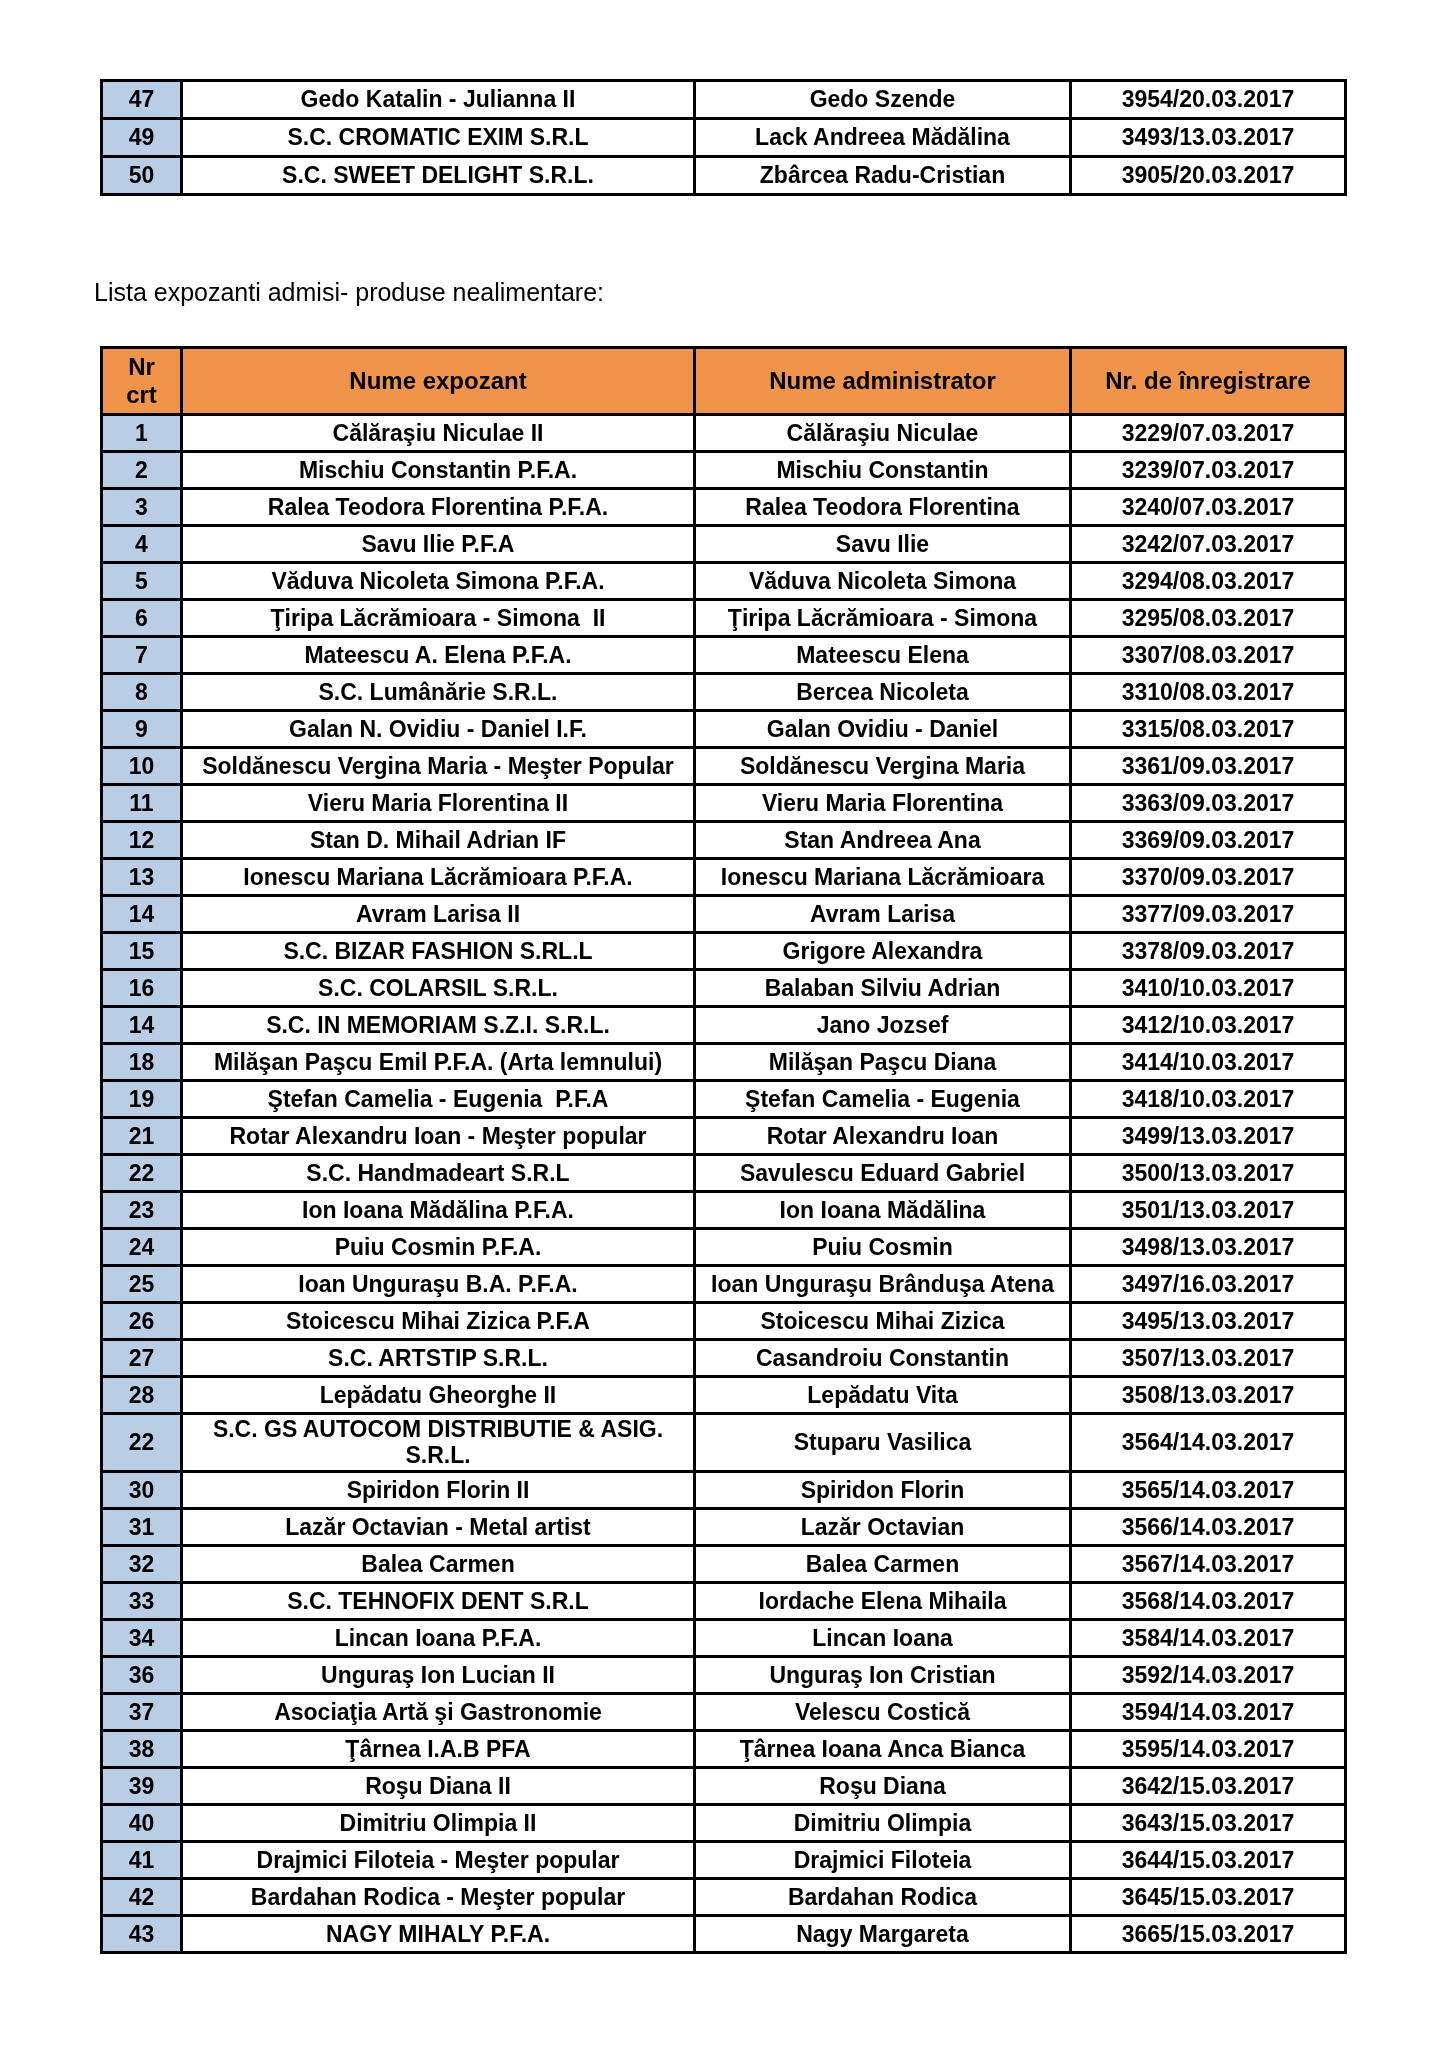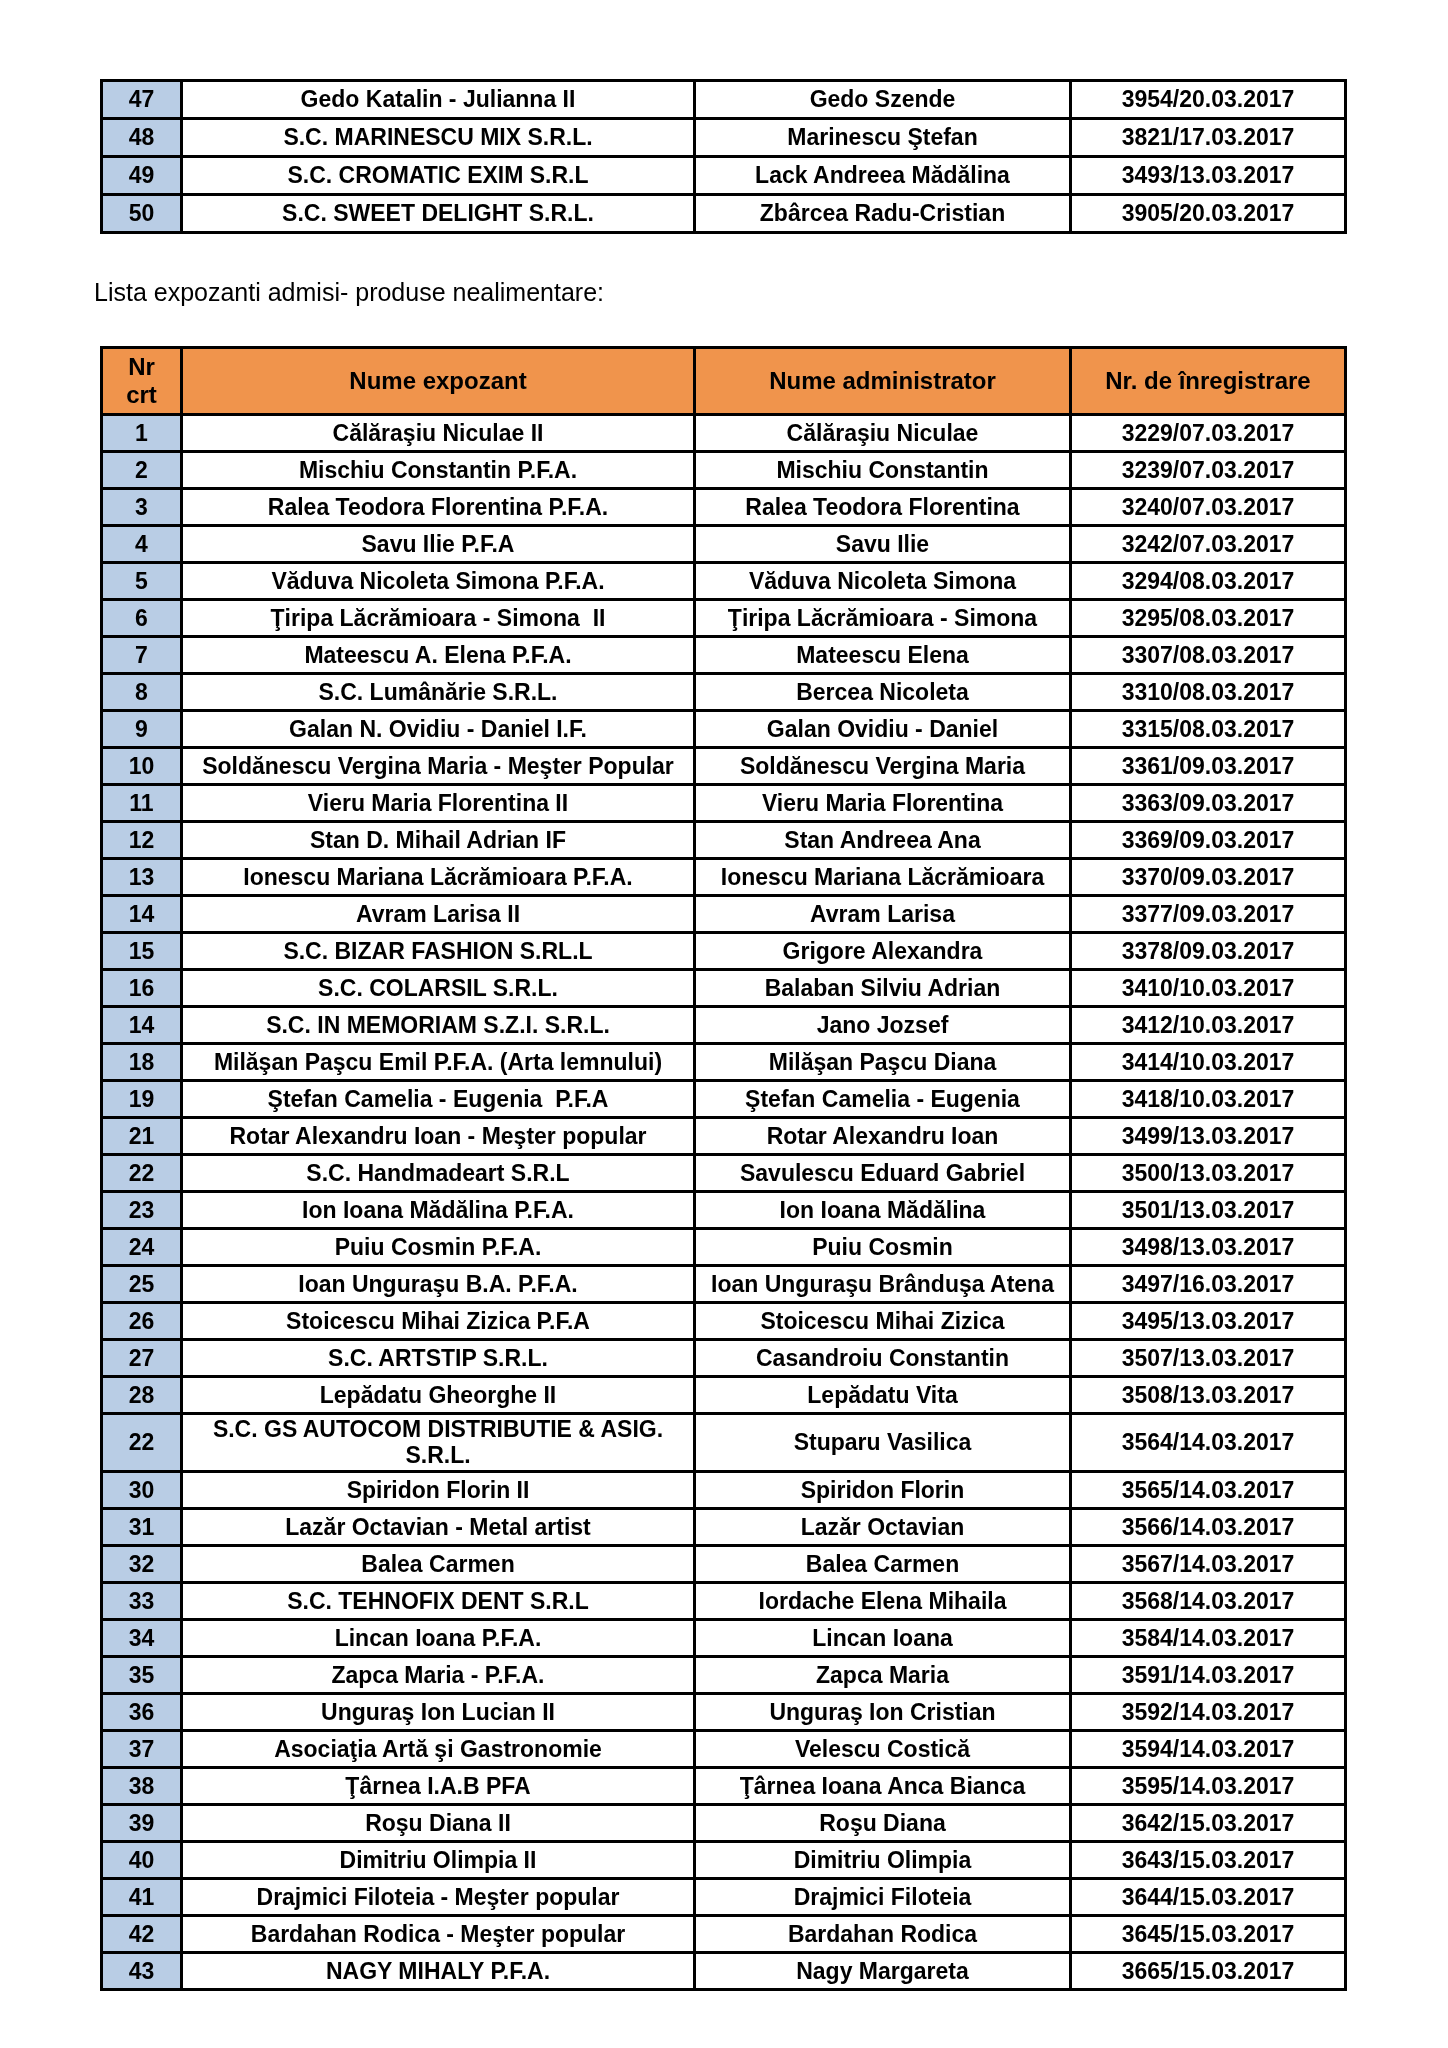--- a/index.html
+++ b/index.html
@@ -71,26 +71,20 @@
         <col class="c-expozant">
         <col class="c-admin">
         <col class="c-reg">
     </colgroup>
     <tbody id="top-tbody">
         <tr>
           <td class="col-nr">47</td>
           <td class="col-expozant">Gedo Katalin - Julianna II</td>
           <td class="col-admin">Gedo Szende</td>
           <td class="col-reg">3954/20.03.2017</td>
-        </tr>
-        <tr>
-          <td class="col-nr">48</td>
-          <td class="col-expozant">S.C. MARINESCU MIX S.R.L.</td>
-          <td class="col-admin">Marinescu Ştefan</td>
-          <td class="col-reg">3821/17.03.2017</td>
         </tr>
         <tr>
           <td class="col-nr">49</td>
           <td class="col-expozant">S.C. CROMATIC EXIM S.R.L</td>
           <td class="col-admin">Lack Andreea Mădălina</td>
           <td class="col-reg">3493/13.03.2017</td>
         </tr>
         <tr>
           <td class="col-nr">50</td>
           <td class="col-expozant">S.C. SWEET DELIGHT S.R.L.</td>
@@ -312,26 +306,20 @@
           <td class="col-admin">Iordache Elena Mihaila</td>
           <td class="col-reg">3568/14.03.2017</td>
         </tr>
         <tr>
           <td class="col-nr">34</td>
           <td class="col-expozant">Lincan Ioana P.F.A.</td>
           <td class="col-admin">Lincan Ioana</td>
           <td class="col-reg">3584/14.03.2017</td>
         </tr>
         <tr>
-          <td class="col-nr">35</td>
-          <td class="col-expozant">Zapca Maria - P.F.A.</td>
-          <td class="col-admin">Zapca Maria</td>
-          <td class="col-reg">3591/14.03.2017</td>
-        </tr>
-        <tr>
           <td class="col-nr">36</td>
           <td class="col-expozant">Unguraş Ion Lucian II</td>
           <td class="col-admin">Unguraş Ion Cristian</td>
           <td class="col-reg">3592/14.03.2017</td>
         </tr>
         <tr>
           <td class="col-nr">37</td>
           <td class="col-expozant">Asociaţia Artă şi Gastronomie</td>
           <td class="col-admin">Velescu Costică</td>
           <td class="col-reg">3594/14.03.2017</td>

